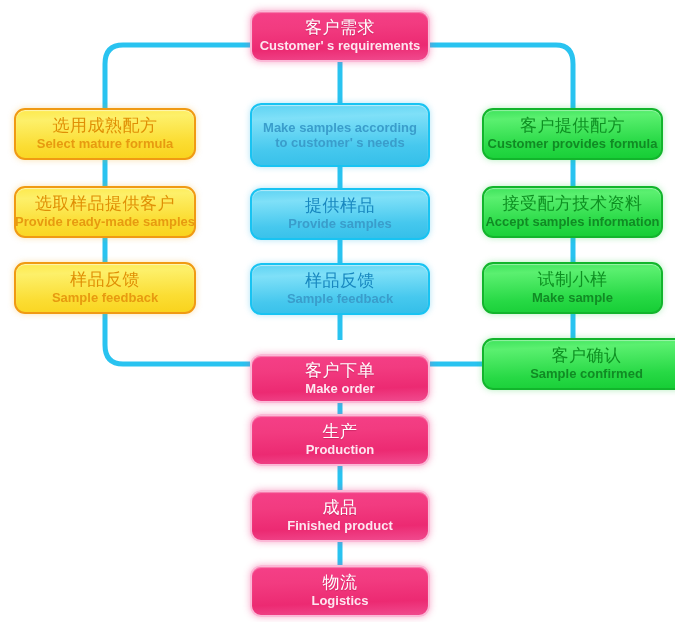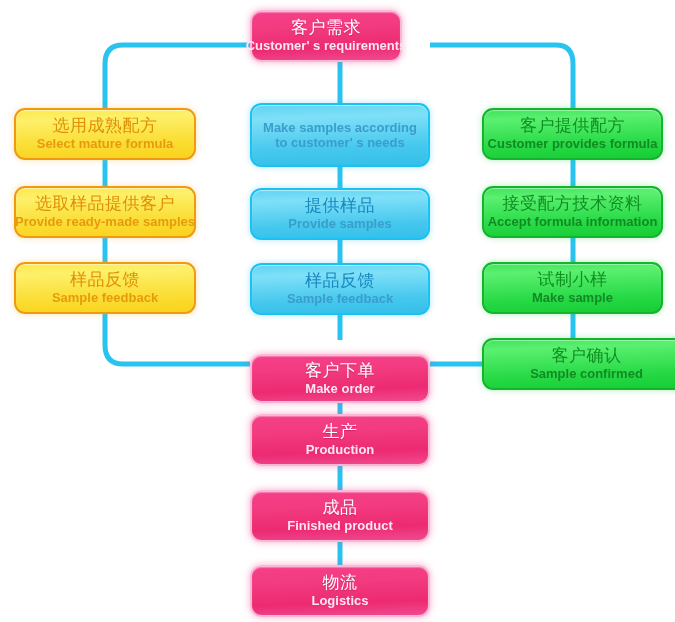--- a/index.html
+++ b/index.html
@@ -122,21 +122,21 @@
       <line x1="573" y1="312" x2="573" y2="339"></line>
 
       <line x1="482" y1="364" x2="430" y2="364"></line>
 
       <line x1="340" y1="389" x2="340" y2="415"></line>
       <line x1="340" y1="465" x2="340" y2="491"></line>
       <line x1="340" y1="541" x2="340" y2="566"></line>
     </g>
   </svg>
 
-  <div class="node n-pink" style="left:250px; top:10px; width:152px; height:52px;">
+  <div class="node n-pink" style="left:250px; top:10px; width:180px; height:52px;">
     <div class="zh">客户需求</div>
     <div class="en">Customer' s requirements</div>
   </div>
 
   <div class="node n-yellow" style="left:14px; top:108px; width:182px; height:52px;">
     <div class="zh">选用成熟配方</div>
     <div class="en">Select mature formula</div>
   </div>
 
   <div class="node n-yellow" style="left:14px; top:186px; width:182px; height:52px;">
@@ -164,21 +164,21 @@
     <div class="en">Sample feedback</div>
   </div>
 
   <div class="node n-green" style="left:482px; top:108px; width:181px; height:52px;">
     <div class="zh">客户提供配方</div>
     <div class="en">Customer provides formula</div>
   </div>
 
   <div class="node n-green" style="left:482px; top:186px; width:181px; height:52px;">
     <div class="zh">接受配方技术资料</div>
-    <div class="en">Accept formula information</div>
+    <div class="en">Accept samples information</div>
   </div>
 
   <div class="node n-green" style="left:482px; top:262px; width:181px; height:52px;">
     <div class="zh">试制小样</div>
     <div class="en">Make sample</div>
   </div>
 
   <div class="node n-green" style="left:482px; top:338px; width:209px; height:52px;align-items:center;">
     <div class="zh">客户确认</div>
     <div class="en">Sample confirmed</div>

